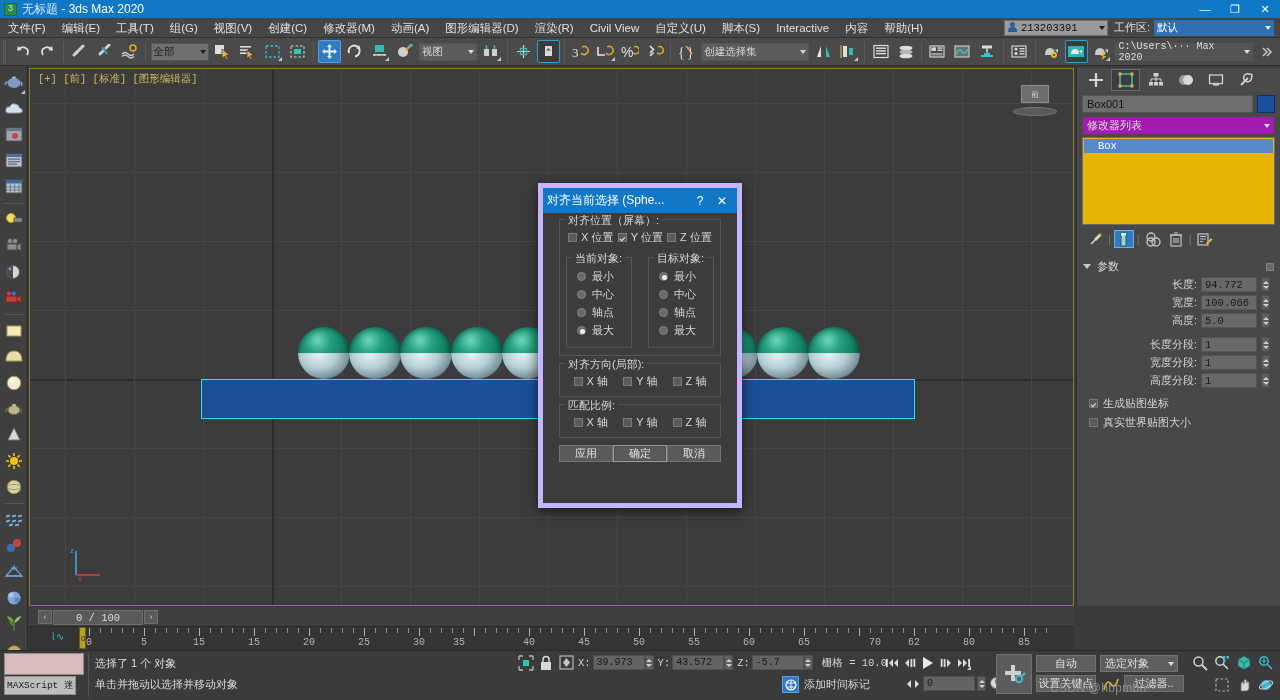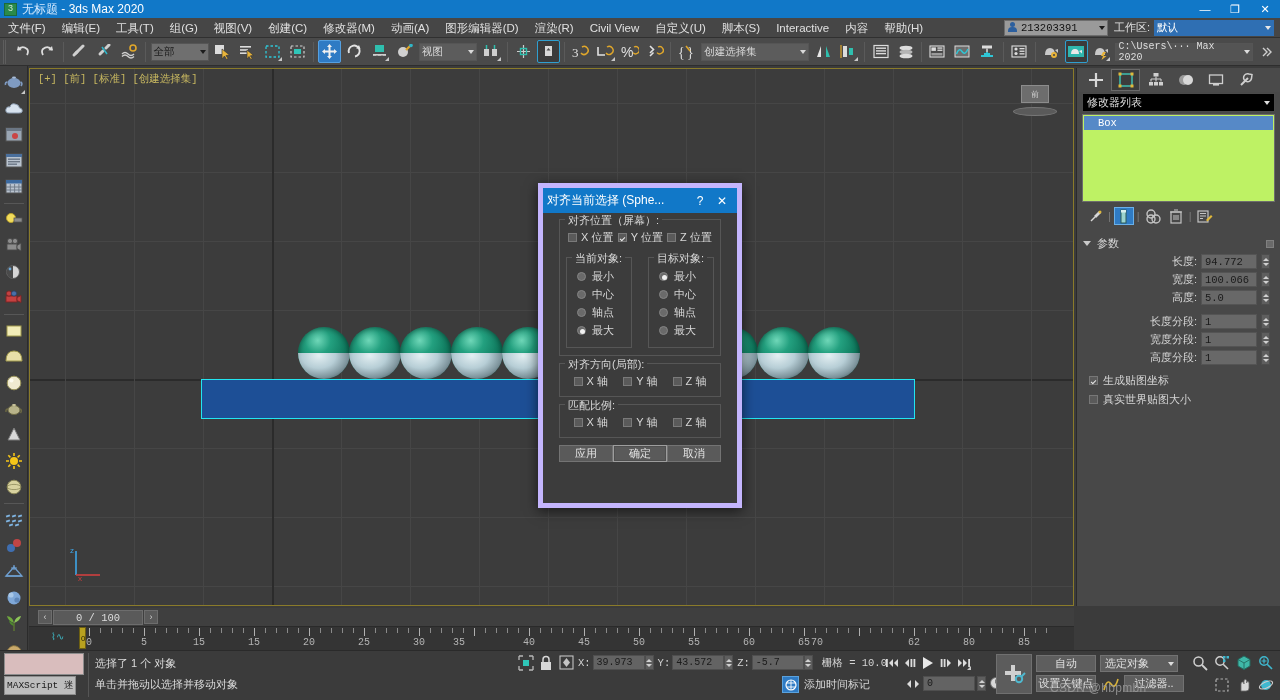--- a/index.html
+++ b/index.html
@@ -126,24 +126,24 @@
     border-left:1px solid #2b2b2b;
   }
   .cp-tabs{display:flex;height:24px;background:#4a4a4a;align-items:center;padding-left:4px;}
   .cp-tab{width:29px;height:22px;margin-right:1px;display:flex;align-items:center;justify-content:center;
     border:1px solid transparent;}
   .cp-tab.active{background:#3c3c3c;border:1px solid #6a6a6a;}
   .cp-namerow{display:flex;align-items:center;padding:3px 5px 2px 5px;gap:4px;}
   .cp-name{flex:1;height:18px;background:#6e6e6e;border:1px solid #565656;color:#111;
     font-size:11px;padding:0 4px;line-height:17px;font-family:"Liberation Sans",sans-serif;}
   .cp-color{width:18px;height:18px;background:#1b4fa0;border:1px solid #0f2e60;}
-  .cp-modlist{margin:1px 5px 2px 5px;height:19px;background:#000000;border:1px solid #4a4a4a;
+  .cp-modlist{margin:1px 5px 2px 5px;height:19px;background:#a21caf;border:1px solid #4a4a4a;
     display:flex;align-items:center;padding:0 4px;color:#ddd;font-size:11px;}
   .cp-modlist .caret{border-top-color:#ddd;margin-left:auto;}
-  .cp-stack{margin:0 5px;height:88px;background:#bef264;border:1px solid #6d6d6d;padding:1px;}
+  .cp-stack{margin:0 5px;height:88px;background:#eab308;border:1px solid #6d6d6d;padding:1px;}
   .cp-stackitem{height:14px;background:#5689c7;color:#fff;font-size:10.5px;
     padding-left:14px;line-height:14px;font-family:"Liberation Mono",monospace;}
   .cp-stacktools{display:flex;align-items:center;gap:3px;padding:5px 8px;}
   .cp-stb{width:20px;height:18px;display:flex;align-items:center;justify-content:center;}
   .cp-stb.sel{background:#2f7bc4;border:1px solid #6ab0e8;}
   .cp-dot{color:#7b7b7b;font-size:11px;}
   .rollout{margin-top:6px;}
   .ro-head{display:flex;align-items:center;height:15px;padding:0 6px;color:#d9d9d9;font-size:11px;}
   .ro-tri{width:0;height:0;border-left:4px solid transparent;border-right:4px solid transparent;
     border-top:5px solid #c9c9c9;margin-right:6px;}
@@ -747,21 +747,21 @@
       <div class="vline v" style="left:518px"></div>
       <div class="vline v" style="left:587px"></div>
       <div class="vline v" style="left:656px"></div>
       <div class="vline v" style="left:725px"></div>
       <div class="vline v" style="left:794px"></div>
       <div class="vline v" style="left:863px"></div>
       <div class="vline v" style="left:932px"></div>
       <div class="vline v" style="left:1001px"></div>
     </div>
 
-    <div class="vp-label">[+] [前] [标准] [创建选择集]</div>
+    <div class="vp-label">[+] [前] [标准] [图形编辑器]</div>
 
     <div class="vp-cube">
       <div class="top">前</div>
       <div class="base"></div>
     </div>
 
     <div class="sphere" style="left:268px;top:258px;width:52px;height:52px;">
         <div class="lower"></div>
       </div>
     <div class="sphere" style="left:319px;top:258px;width:52px;height:52px;">
@@ -839,20 +839,24 @@
           </svg>
       </div>
       <div class="cp-tab">
         <svg width="16" height="16" viewBox="0 0 16 16">
             <path d="M11 2 A4 4 0 1 0 13.5 6.5 L14 2.5 Z" fill="none" stroke="#cfcfcf" stroke-width="1.5"></path>
             <path d="M10 6 L3 13" stroke="#cfcfcf" stroke-width="2"></path>
           </svg>
       </div>
     </div>
 
+    <div class="cp-namerow">
+      <div class="cp-name">Box001</div>
+      <div class="cp-color"></div>
+    </div>
 
     <div class="cp-modlist">
       <span>修改器列表</span>
       <span class="caret"></span>
     </div>
 
     <div class="cp-stack">
       <div class="cp-stackitem">Box</div>
     </div>
 
@@ -1055,21 +1059,21 @@
         <div class="tick" style="left:682px"></div>
         <div class="tick" style="left:693px"></div>
         <div class="tick" style="left:704px"></div>
       <div class="tick big" style="left:715px"></div>
         <div class="tlab" style="left:715px">65</div>
       <div class="tick" style="left:726px"></div>
         <div class="tick" style="left:737px"></div>
         <div class="tick" style="left:748px"></div>
         <div class="tick" style="left:759px"></div>
       <div class="tick big" style="left:770px"></div>
-        <div class="tlab" style="left:728px">70</div>
+        <div class="tlab" style="left:786px">70</div>
       <div class="tick" style="left:781px"></div>
         <div class="tick" style="left:792px"></div>
         <div class="tick" style="left:803px"></div>
         <div class="tick" style="left:814px"></div>
       <div class="tick big" style="left:825px"></div>
         <div class="tlab" style="left:825px">62</div>
       <div class="tick" style="left:836px"></div>
         <div class="tick" style="left:847px"></div>
         <div class="tick" style="left:858px"></div>
         <div class="tick" style="left:869px"></div>

